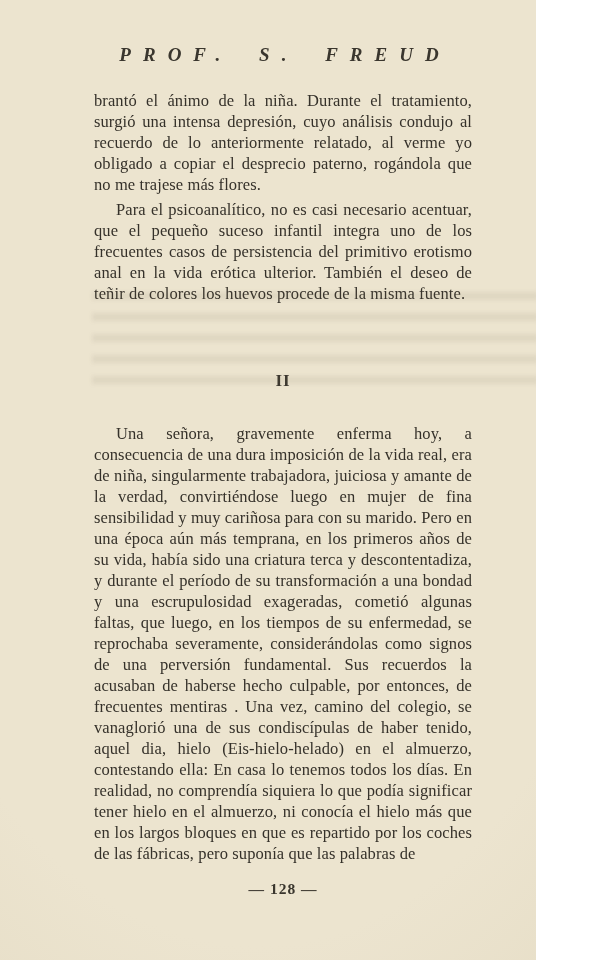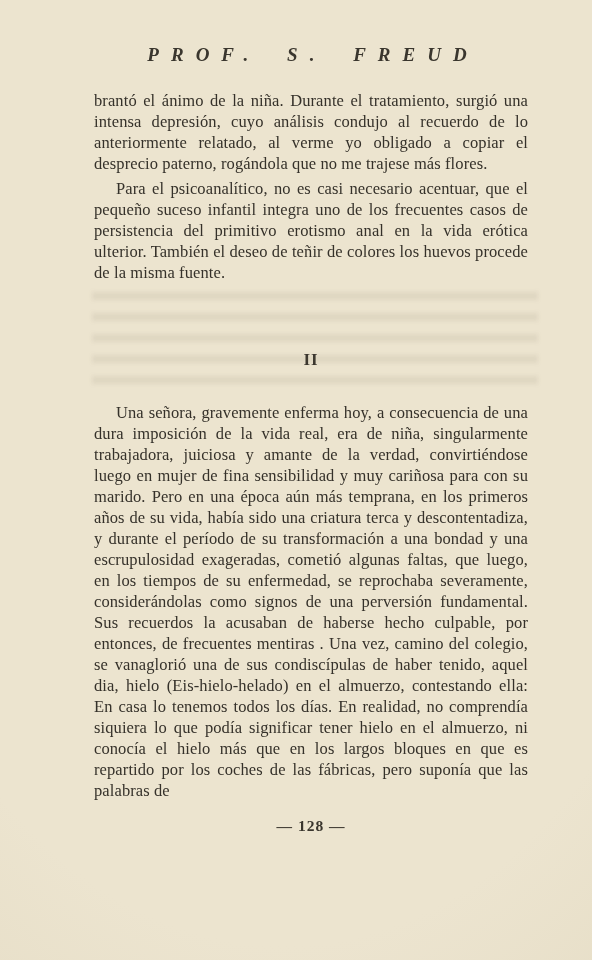--- a/index.html
+++ b/index.html
@@ -2,21 +2,21 @@
 <html><head>
 <meta charset="utf-8">
 <style>
   html, body {
     margin: 0;
     padding: 0;
     background: #ffffff;
   }
   .page {
     position: relative;
-    width: 592px;
+    width: 536px;
     height: 960px;
     overflow: hidden;
     background:
       radial-gradient(ellipse 130% 110% at 48% 38%, #ece4cf 55%, #e3dac2 88%, #ddd3ba 100%);
     font-family: "Liberation Serif", "DejaVu Serif", serif;
     color: #35312a;
     box-sizing: border-box;
   }
   
   .bleed {

